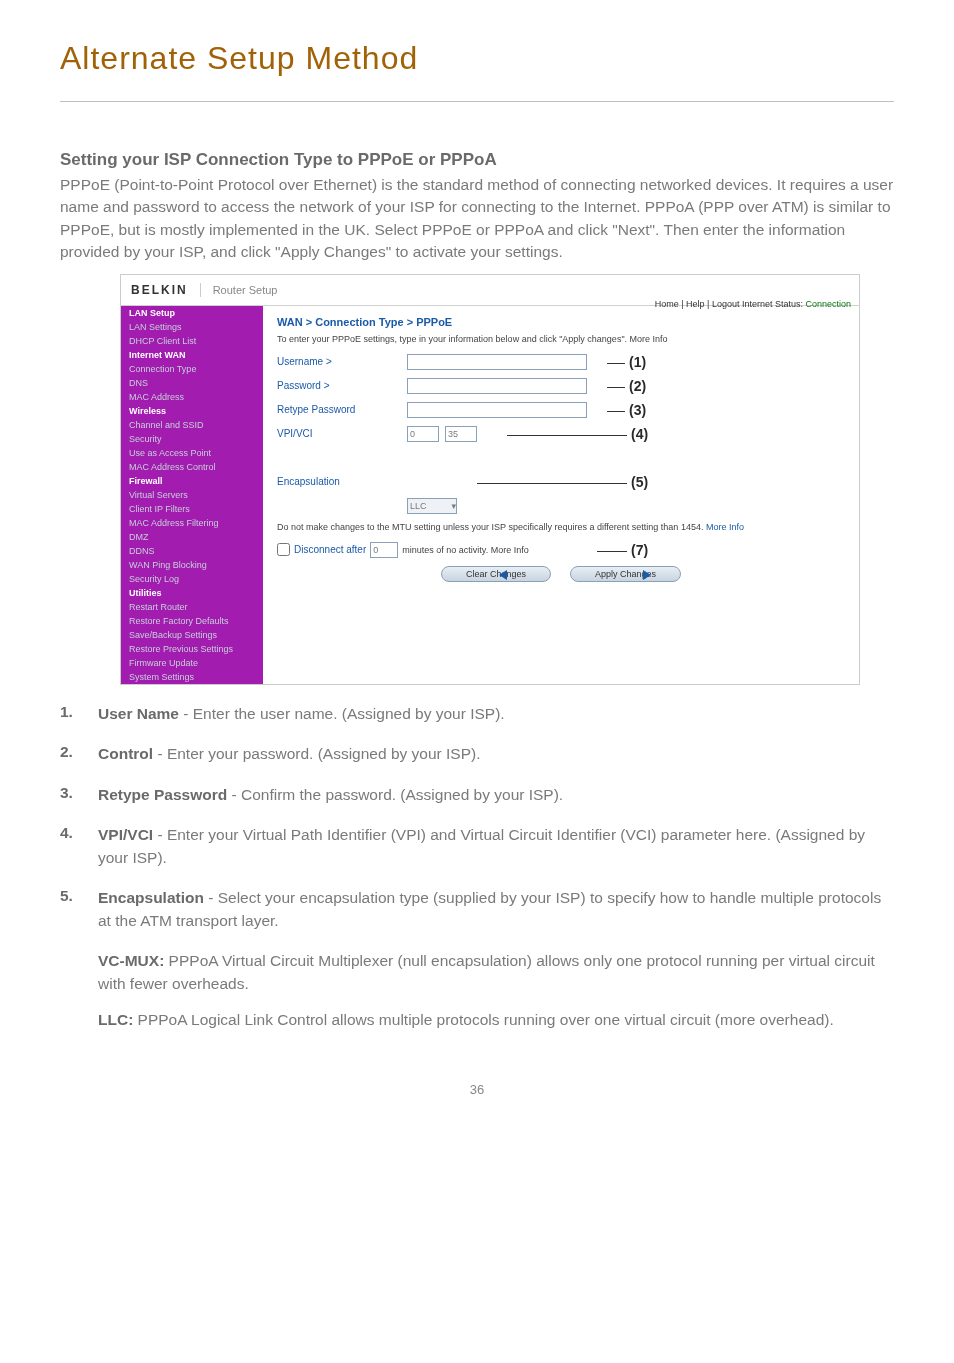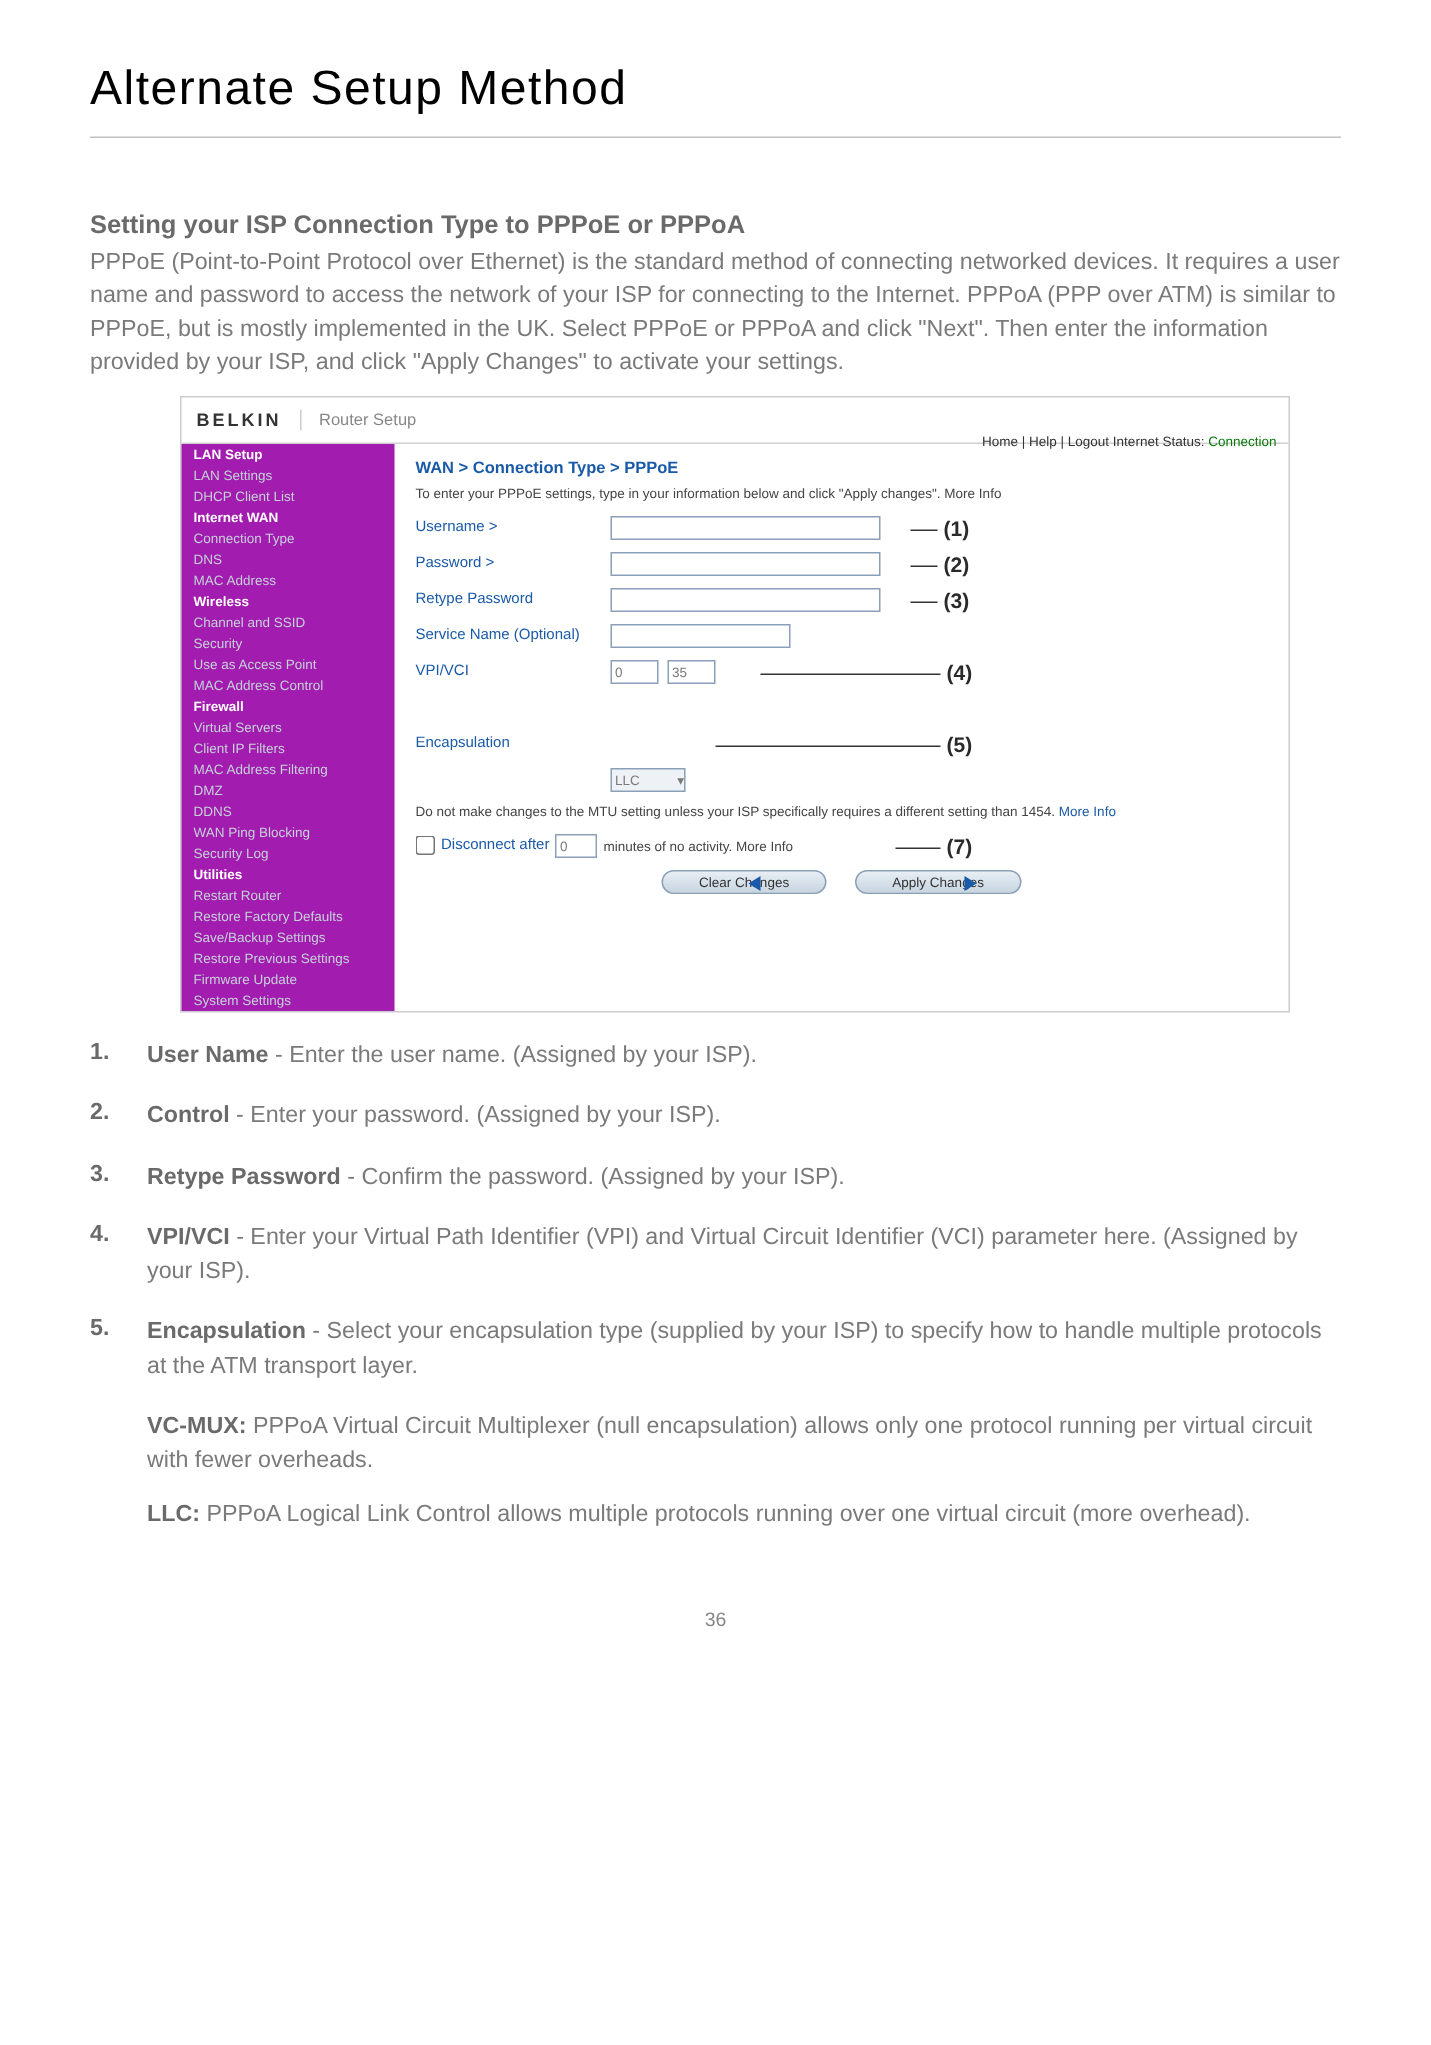--- a/index.html
+++ b/index.html
@@ -6,23 +6,23 @@
   body {
     font-family: Arial, Helvetica, sans-serif;
     background: #fff;
     width: 954px;
     padding: 40px 60px 60px 60px;
     color: #7a7a7a;
   }
   .page-title {
     font-size: 32px;
     font-weight: 300;
-    color: #000000;
+    color: #a16207;
     letter-spacing: 1px;
-    margin-bottom: 14px;
+    margin-bottom: 24px;
   }
   .title-underline {
     border-bottom: 1px solid #c0c0c0;
     margin-bottom: 48px;
   }
   .section-heading {
     font-size: 17px;
     font-weight: bold;
     color: #6a6a6a;
     margin-bottom: 4px;
@@ -203,24 +203,20 @@
         <span class="rs-label">Password &gt;</span>
         <span class="rs-input w180"></span>
         <span class="rs-callout" style="left:330px;"><span class="line" style="width:18px;"></span><span>(2)</span></span>
       </div>
       <div class="rs-row">
         <span class="rs-label">Retype Password</span>
         <span class="rs-input w180"></span>
         <span class="rs-callout" style="left:330px;"><span class="line" style="width:18px;"></span><span>(3)</span></span>
       </div>
       <div class="rs-row">
-        <span class="rs-label">Service Name (Optional)</span>
-        <span class="rs-input w120"></span>
-      </div>
-      <div class="rs-row">
         <span class="rs-label">VPI/VCI</span>
         <span class="rs-input w40">0</span>
         <span style="width:6px;"></span>
         <span class="rs-input w40">35</span>
         <span class="rs-callout" style="left:230px;"><span class="line" style="width:120px;"></span><span>(4)</span></span>
       </div>
       <div class="rs-row">
         <span class="rs-label">Encapsulation</span>
         <span class="rs-select">
             <span>LLC</span>

